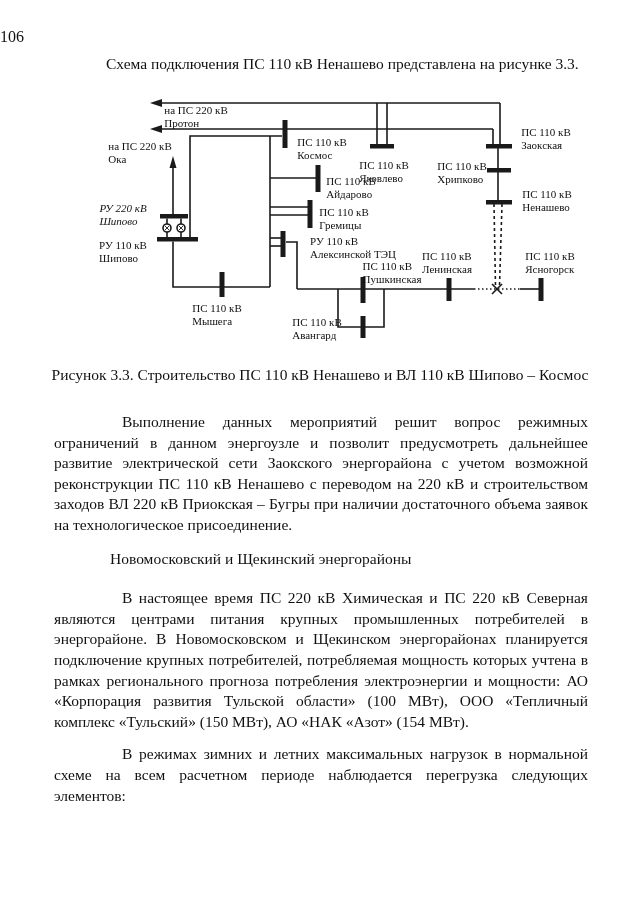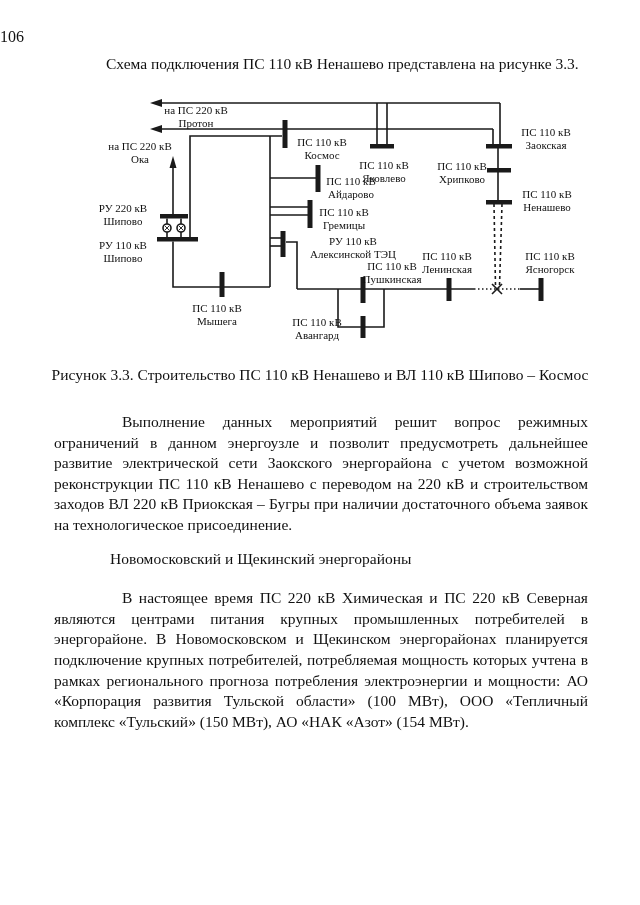--- a/index.html
+++ b/index.html
@@ -14,21 +14,21 @@
   }
   .intro{
     position:absolute;top:54px;left:42px;width:558px;
     font-size:15.5px;line-height:20.5px;text-align:justify;text-indent:64px;font-family:Liberation Serif, serif;
   }
   .diagram{
     position:absolute;top:90px;left:0;width:640px;height:270px;
   }
   .diagram svg{position:absolute;top:0;left:0;}
   .dlabel{
-    position:absolute;font-size:11px;line-height:13px;text-align:center;
+    position:absolute;font-size:11px;line-height:13px;
     white-space:pre-line;transform:translateX(-50%);color:#111;
   }
   .caption{
     position:absolute;top:366px;left:0;width:640px;
     text-align:center;font-size:15.5px;
   }
   .bodytext{
     position:absolute;top:400px;left:42px;width:558px;
     font-size:15.5px;line-height:20.6px;
   }
@@ -164,21 +164,21 @@
   <div class="dlabel" style="left:462px;top:70px;">ПС 110 кВ
 Хрипково</div>
   <div class="dlabel" style="left:547px;top:98px;">ПС 110 кВ
 Ненашево</div>
   <div class="dlabel" style="left:351px;top:85px;">ПС 110 кВ
 Айдарово</div>
   <div class="dlabel" style="left:344px;top:116px;">ПС 110 кВ
 Гремицы</div>
   <div class="dlabel" style="left:353px;top:145px;">РУ 110 кВ
 Алексинской ТЭЦ</div>
-  <div class="dlabel" style="left:123px;top:112px;">РУ 220 кВ
+  <div class="dlabel" style="left:123px;top:112px;font-style:italic;">РУ 220 кВ
 Шипово</div>
   <div class="dlabel" style="left:123px;top:149px;">РУ 110 кВ
 Шипово</div>
   <div class="dlabel" style="left:217px;top:212px;">ПС 110 кВ
 Мышега</div>
   <div class="dlabel" style="left:392px;top:170px;">ПС 110 кВ
 Пушкинская</div>
   <div class="dlabel" style="left:447px;top:160px;">ПС 110 кВ
 Ленинская</div>
   <div class="dlabel" style="left:550px;top:160px;">ПС 110 кВ
@@ -186,13 +186,14 @@
   <div class="dlabel" style="left:317px;top:226px;">ПС 110 кВ
 Авангард</div>
 </div>
 
 <div class="caption">Рисунок 3.3. Строительство ПС 110 кВ Ненашево и ВЛ 110 кВ Шипово – Космос</div>
 
 <div class="bodytext">
   <p class="para">Выполнение данных мероприятий решит вопрос режимных ограничений в данном энергоузле и позволит предусмотреть дальнейшее развитие электрической сети Заокского энергорайона с учетом возможной реконструкции ПС 110 кВ Ненашево с переводом на 220 кВ и строительством заходов ВЛ 220 кВ Приокская – Бугры при наличии достаточного объема заявок на технологическое присоединение.</p>
   <p class="para heading">Новомосковский и Щекинский энергорайоны</p>
   <p class="para">В настоящее время ПС 220 кВ Химическая и ПС 220 кВ Северная являются центрами питания крупных промышленных потребителей в энергорайоне. В Новомосковском и Щекинском энергорайонах планируется подключение крупных потребителей, потребляемая мощность которых учтена в рамках регионального прогноза потребления электроэнергии и мощности: АО «Корпорация развития Тульской области» (100 МВт), ООО «Тепличный комплекс «Тульский» (150 МВт), АО «НАК «Азот» (154 МВт).</p>
+  <p class="para">В режимах зимних и летних максимальных нагрузок в нормальной схеме на всем расчетном периоде наблюдается перегрузка следующих элементов:</p>
 </div>
 
 </body></html>

